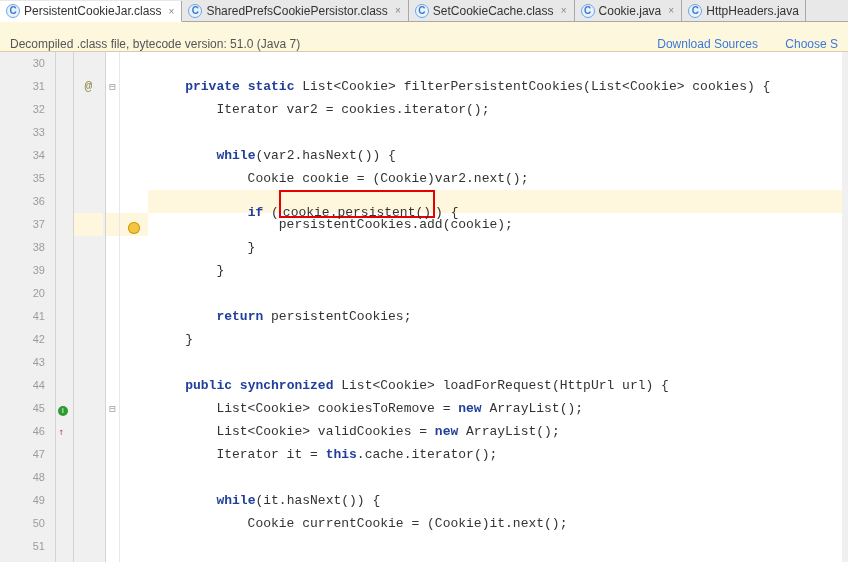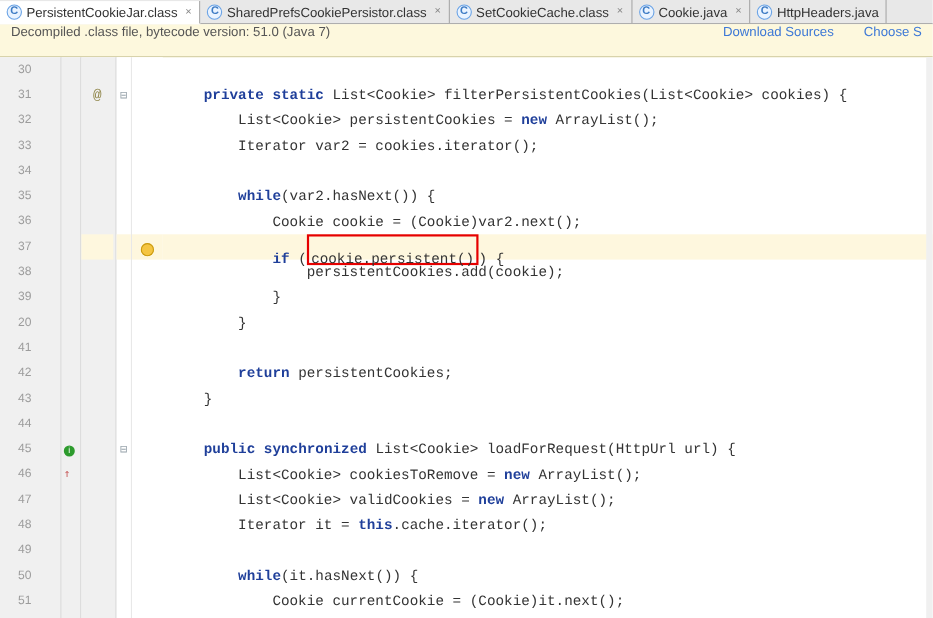--- a/index.html
+++ b/index.html
@@ -53,39 +53,39 @@
     color: #3d7bc4;
     background: #e9f3ff;
     font-family: Arial, sans-serif;
     line-height: 1;
   }
   .infobar {
     height: 30px;
     background: #fdf8dd;
     border-bottom: 1px solid #d4cfa6;
     display: flex;
-    align-items: flex-start;
+    align-items: flex-end;
     padding: 0 10px;
     font-family: Tahoma, Arial, sans-serif;
     font-size: 12px;
     color: #555;
     justify-content: space-between;
   }
   .infobar .links a { color: #3d78d6; text-decoration: none; margin-left: 24px; white-space: nowrap; }
   .editor {
     display: flex;
     height: calc(562px - 22px - 30px);
     position: relative;
   }
   .gutter {
     width: 56px;
     background: #f0f0f0;
     border-right: 1px solid #d4d4d4;
     color: #9c9c9c;
-    text-align: center;
+    text-align: right;
     padding-right: 10px;
     font-family: Tahoma, Arial, sans-serif;
     font-size: 11px;
   }
   .gcol {
     width: 18px;
     background: #f0f0f0;
     border-right: 1px solid #d4d4d4;
   }
   .foldcol {
@@ -331,21 +331,20 @@
     <div class="row"></div>
     <div class="row"></div>
     <div class="row"></div>
     <div class="row"></div>
     <div class="row"></div>
   </div>
 
   <div class="codecol">
     <div class="row"></div>
     <div class="row"><span>    </span><span class="kw">private</span> <span class="kw">static</span><span> List&lt;Cookie&gt; filterPersistentCookies(List&lt;Cookie&gt; cookies) {</span></div>
-    <div class="row"><span>        List&lt;Cookie&gt; persistentCookies = </span><span class="kw">new</span><span> ArrayList();</span></div>
     <div class="row"><span>        Iterator var2 = cookies.iterator();</span></div>
     <div class="row"></div>
     <div class="row"><span>        </span><span class="kw">while</span><span>(var2.hasNext()) {</span></div>
     <div class="row"><span>            Cookie cookie = (Cookie)var2.next();</span></div>
     <div class="row hl"><span>            </span><span class="kw">if</span><span> (</span><span class="redbox">cookie.persistent()</span><span>)</span><span> {</span></div>
     <div class="row"><span>                persistentCookies.add(cookie);</span></div>
     <div class="row"><span>            }</span></div>
     <div class="row"><span>        }</span></div>
     <div class="row"></div>
     <div class="row"><span>        </span><span class="kw">return</span><span> persistentCookies;</span></div>

